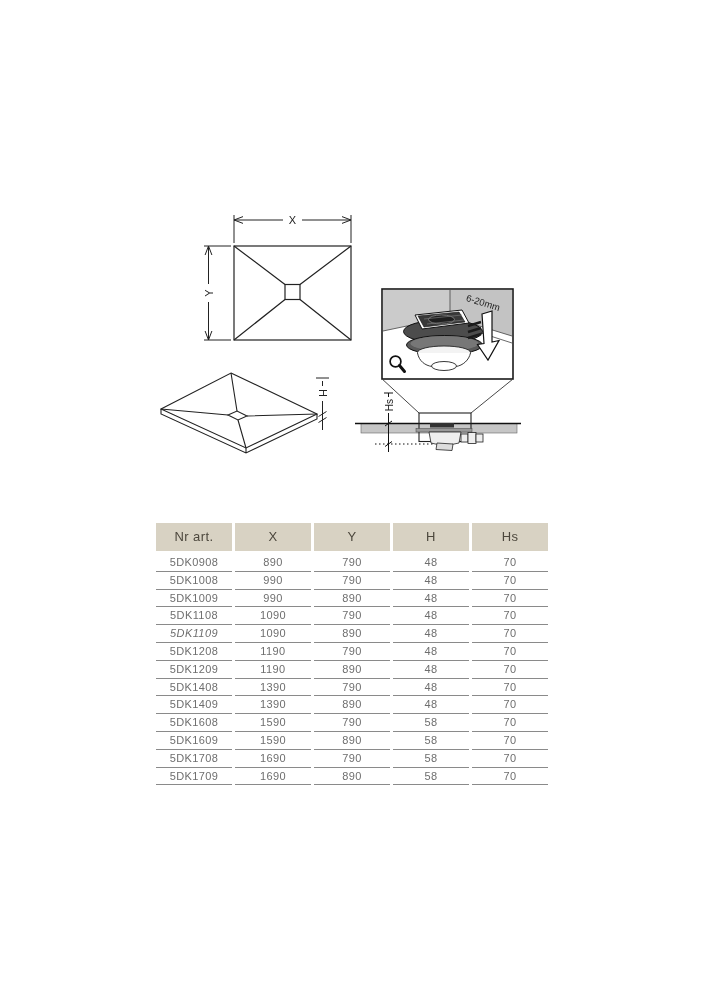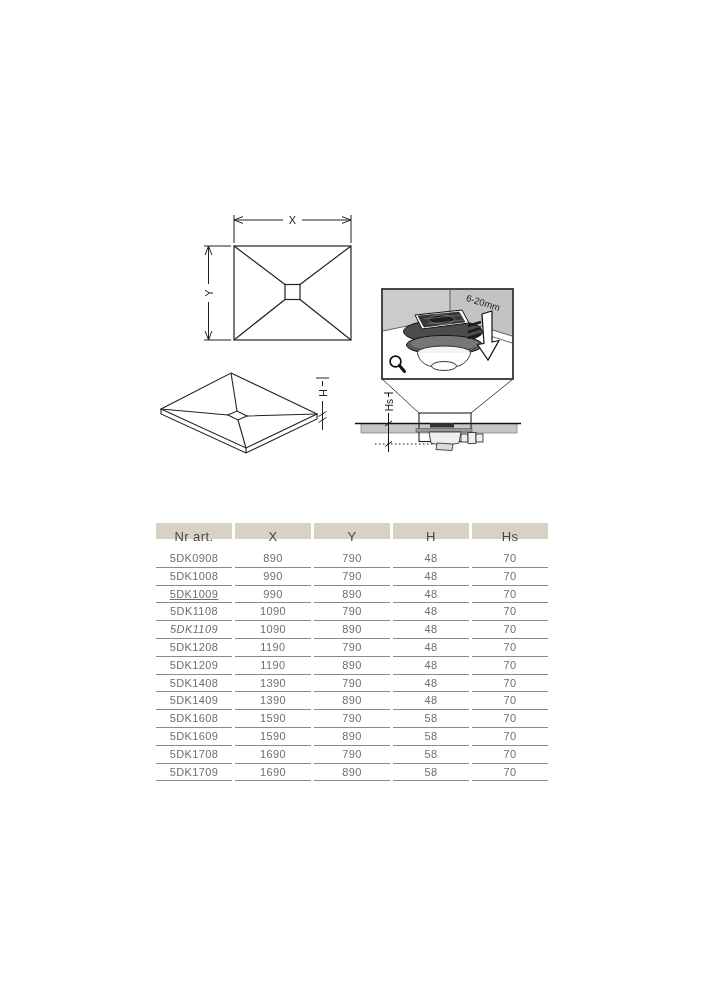--- a/index.html
+++ b/index.html
@@ -2,23 +2,23 @@
 <html><head>
 <meta charset="utf-8">
 <style>
   html,body{margin:0;padding:0;background:#ffffff;}
   .page{position:relative;width:705px;height:1000px;background:#fff;overflow:hidden;
         font-family:"Liberation Sans",sans-serif;}
   .diagram-svg{position:absolute;left:0;top:0;}
   
   .spec-table{position:absolute;left:156px;top:523px;width:392px;}
   .thead{display:flex;gap:3px;}
-  .thcell{flex:1;height:16px;line-height:27px;text-align:center;
+  .thcell{flex:1;height:28px;line-height:27px;text-align:center;
           font-size:13px;letter-spacing:.4px;}
-  .tbody{margin-top:11px;}
+  .tbody{margin-top:3px;}
   .trow{display:flex;gap:3px;height:17.8px;}
   .tcell{flex:1;text-align:center;font-size:11px;line-height:17px;
          letter-spacing:.4px;border-bottom:1px solid #8a8a8a;}
   svg text{font-family:"Liberation Sans",sans-serif;}
 </style>
 </head>
 <body>
 
 <div class="page">
 
@@ -146,21 +146,21 @@
           <div class="tcell" style="color: rgb(110, 110, 110); border-bottom-color: rgb(138, 138, 138);">70</div>
         </div>
         <div class="trow">
           <div class="tcell" style="color: rgb(110, 110, 110); border-bottom-color: rgb(138, 138, 138);">5DK1008</div>
           <div class="tcell" style="color: rgb(110, 110, 110); border-bottom-color: rgb(138, 138, 138);">990</div>
           <div class="tcell" style="color: rgb(110, 110, 110); border-bottom-color: rgb(138, 138, 138);">790</div>
           <div class="tcell" style="color: rgb(110, 110, 110); border-bottom-color: rgb(138, 138, 138);">48</div>
           <div class="tcell" style="color: rgb(110, 110, 110); border-bottom-color: rgb(138, 138, 138);">70</div>
         </div>
         <div class="trow">
-          <div class="tcell" style="color: rgb(110, 110, 110); border-bottom-color: rgb(138, 138, 138); text-decoration: underline;">5DK1009</div>
+          <div class="tcell" style="color: rgb(110, 110, 110); border-bottom-color: rgb(138, 138, 138);">5DK1009</div>
           <div class="tcell" style="color: rgb(110, 110, 110); border-bottom-color: rgb(138, 138, 138);">990</div>
           <div class="tcell" style="color: rgb(110, 110, 110); border-bottom-color: rgb(138, 138, 138);">890</div>
           <div class="tcell" style="color: rgb(110, 110, 110); border-bottom-color: rgb(138, 138, 138);">48</div>
           <div class="tcell" style="color: rgb(110, 110, 110); border-bottom-color: rgb(138, 138, 138);">70</div>
         </div>
         <div class="trow">
           <div class="tcell" style="color: rgb(110, 110, 110); border-bottom-color: rgb(138, 138, 138);">5DK1108</div>
           <div class="tcell" style="color: rgb(110, 110, 110); border-bottom-color: rgb(138, 138, 138);">1090</div>
           <div class="tcell" style="color: rgb(110, 110, 110); border-bottom-color: rgb(138, 138, 138);">790</div>
           <div class="tcell" style="color: rgb(110, 110, 110); border-bottom-color: rgb(138, 138, 138);">48</div>

